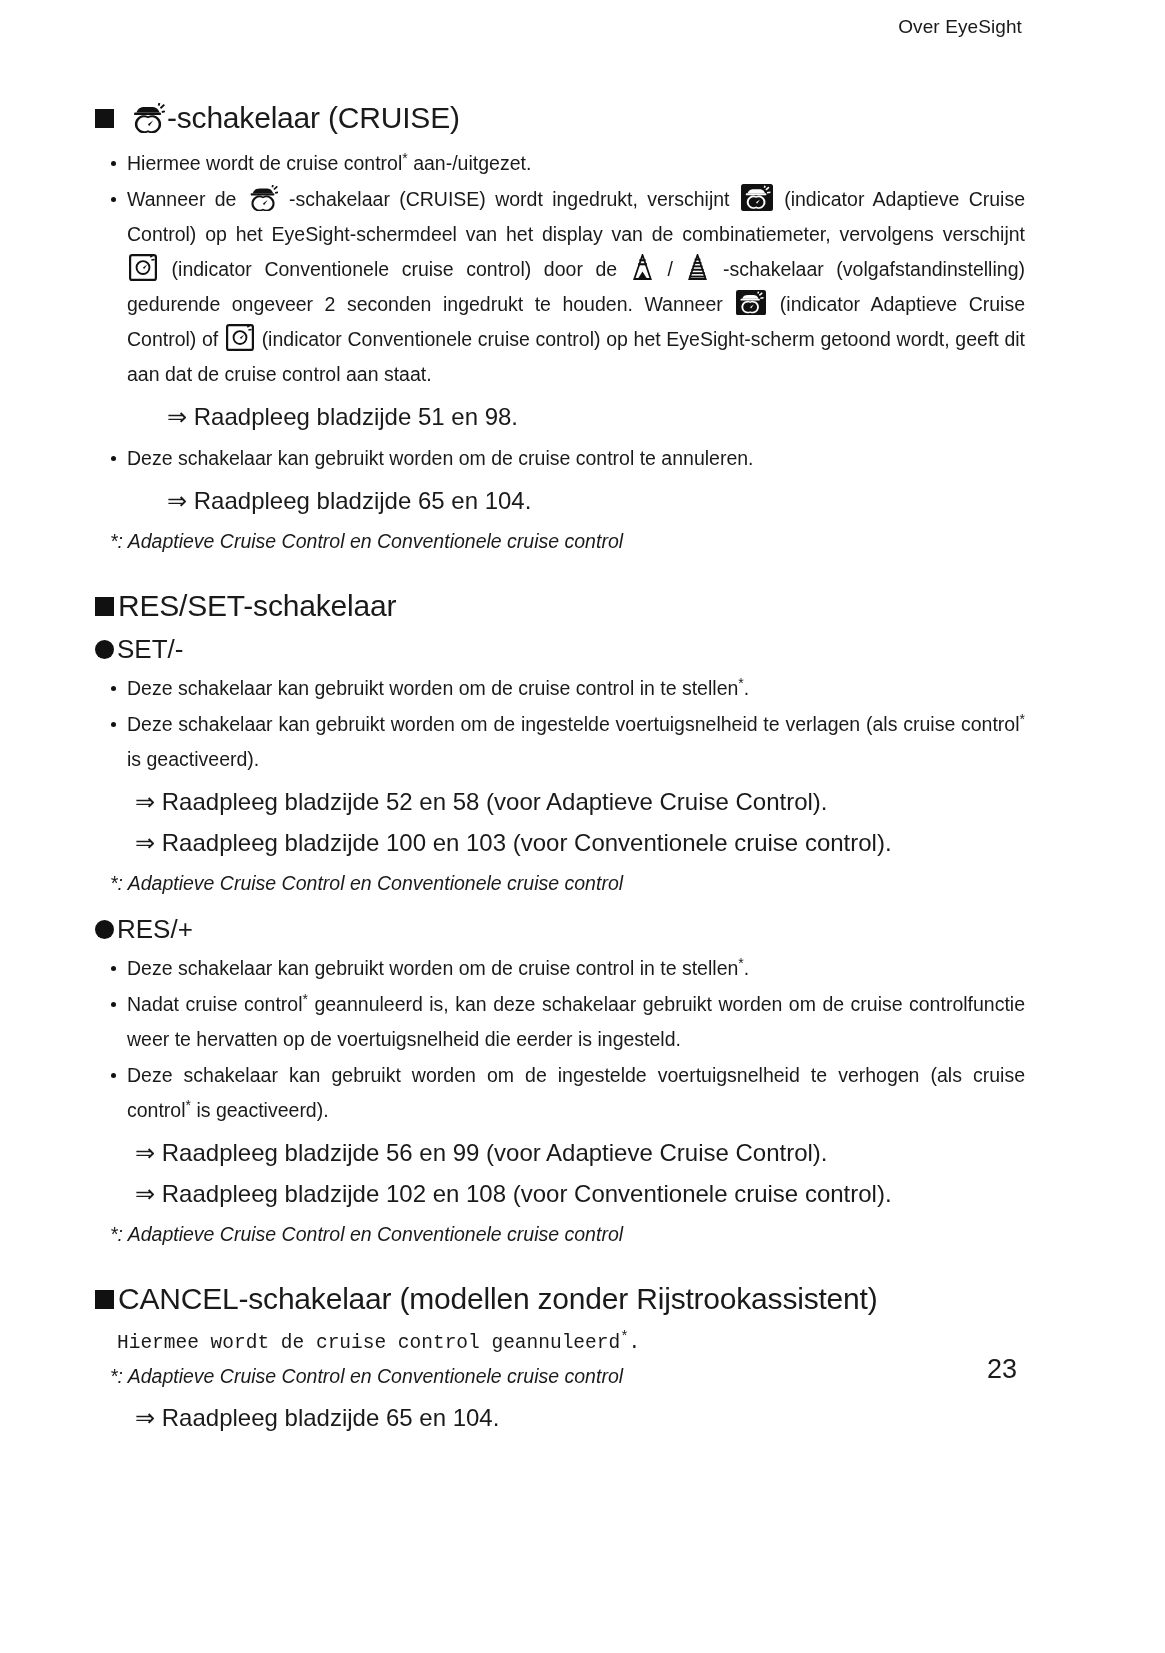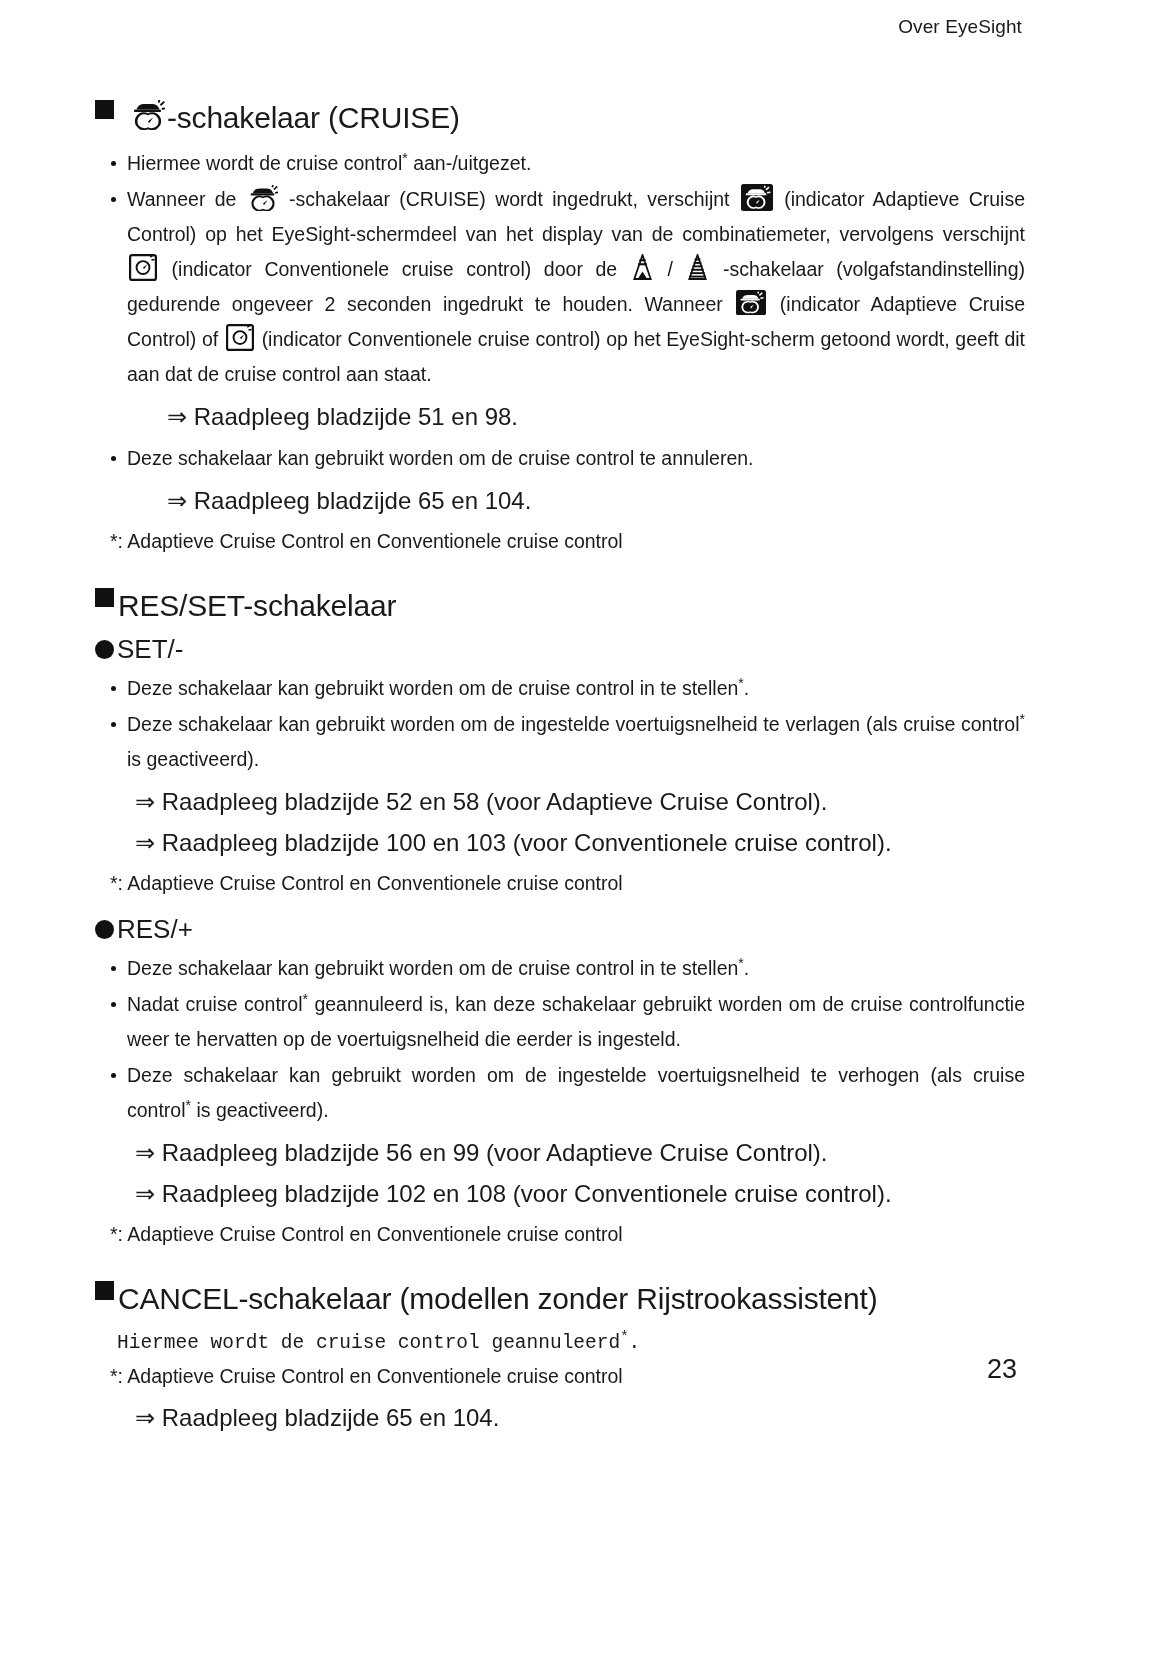--- a/index.html
+++ b/index.html
@@ -48,20 +48,21 @@
     width: 930px;
   }
 
   
   h1.sec-head {
     font-size: 30px;
     font-weight: 400;
     margin: 0 0 10px 0;
     line-height: 1.2;
     display: flex;
+    align-items: center;
     white-space: nowrap;
   }
   h1.sec-head .sq {
     display: inline-block;
     width: 19px;
     height: 19px;
     background: #111;
     margin-right: 15px;
     flex: 0 0 auto;
   }
@@ -116,20 +117,21 @@
     font-size: 24px;
     line-height: 33px;
     margin: 8px;
   }
 
   .note-line {
     font-size: 19.5px;
     line-height: 33px;
     padding-left: 15px;
     margin: 0;
+    font-style: italic;
   }
 
   .plain-para {
     font-size: 19.5px;
     line-height: 33px;
     padding-left: 22px;
     margin: 0;
     font-family: Liberation Mono, monospace;
   }
 

